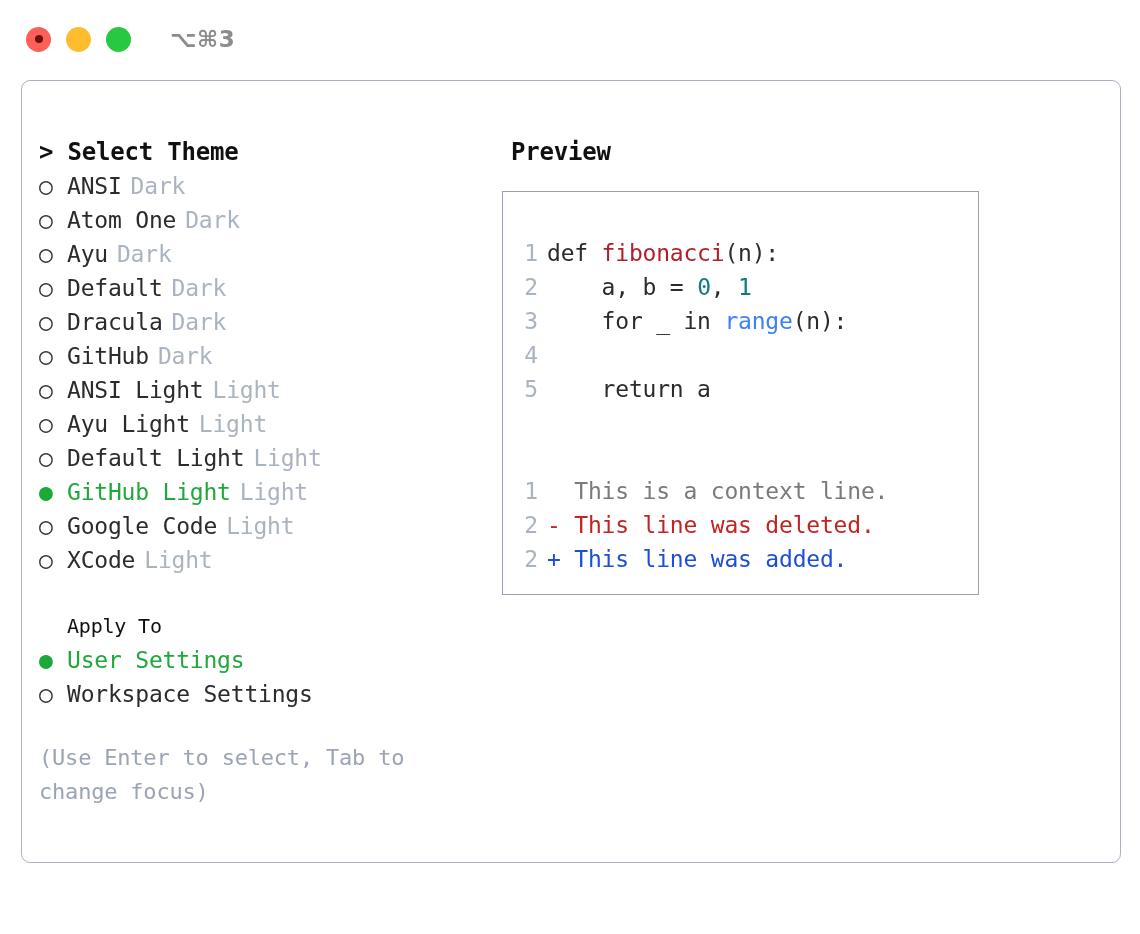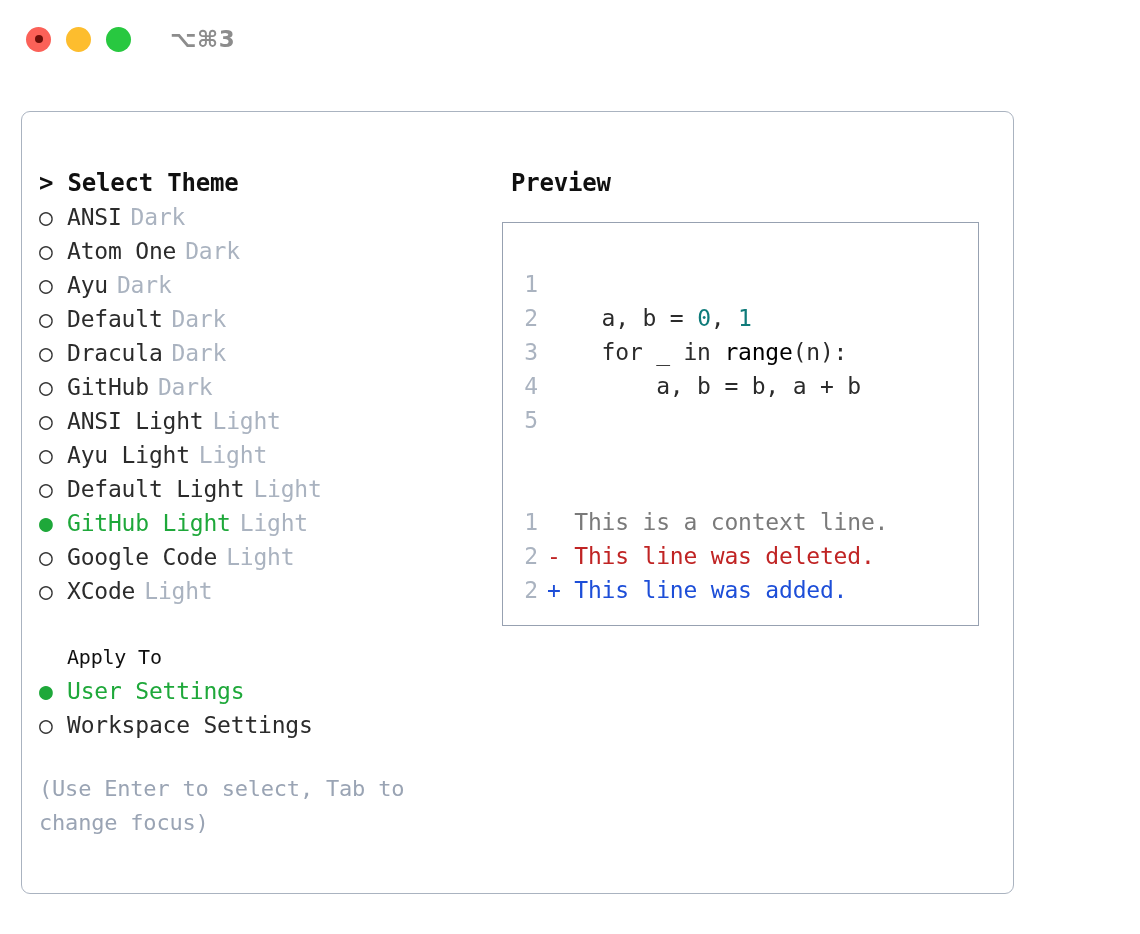--- a/index.html
+++ b/index.html
@@ -61,22 +61,22 @@
     font-weight: 600;
     color: #8c8c8c;
     letter-spacing: 0.5px;
     font-family: "DejaVu Sans", "Liberation Sans", sans-serif;
   }
 
   
   #panel {
     position: absolute;
     left: 21px;
-    top: 111px;
-    width: 993px;
+    top: 80px;
+    width: 1100px;
     height: 783px;
     box-sizing: border-box;
     border: 1.6px solid #aab3c0;
     border-radius: 9px;
     background: #ffffff;
   }
 
   #panel-inner {
     position: absolute;
     left: 0; top: 0;
@@ -182,21 +182,21 @@
     text-align: right;
     color: #aab3c0;
     padding-right: 9px;
     box-sizing: border-box;
   }
   .code-text { color: #2b2b2b; }
 
   .tok-def   { color: #2b2b2b; }
   .tok-fn    { color: #b31d28; }
   .tok-num   { color: #0f7b7a; }
-  .tok-built { color: #000000; text-align: right; }
+  .tok-built { color: #3b82f6; text-align: right; }
   .tok-plain { color: #2b2b2b; }
 
   .blank-line { height: 34px; }
 
   .diff-ctx  { color: #7a7a7a; }
   .diff-del  { color: #c02424; }
   .diff-add  { color: #1d4ed8; }
 
   
   [data-name] { box-sizing: border-box; }
@@ -246,25 +246,25 @@
             <div class="opt-row" data-name="apply-to-option-workspace-settings"><span class="marker" data-name="radio-unselected-icon">○</span><span class="opt-label" data-name="apply-to-option-label">Workspace Settings</span></div>
           </div>
 
         <div id="hint" data-name="keyboard-hint-text">(Use Enter to select, Tab to change focus)</div>
       </div>
 
       <div id="right-col" data-name="preview-column">
         <div id="preview-title" data-name="preview-header">Preview</div>
         <div id="preview-box" data-name="preview-box">
           <div id="code-block" data-name="code-sample">
-              <div class="code-line" data-name="code-line"><span class="lineno" data-name="line-number">1</span></div>
+              <div class="code-line" data-name="code-line"><span class="lineno" data-name="line-number">1</span><span class="code-text" data-name="code-line-text"><span class="tok-def" data-name="code-token">def </span><span class="tok-fn" data-name="code-token">fibonacci</span><span class="tok-plain" data-name="code-token">(n):</span></span></div>
               <div class="code-line" data-name="code-line"><span class="lineno" data-name="line-number">2</span><span class="code-text" data-name="code-line-text"><span class="tok-plain" data-name="code-token">    a, b = </span><span class="tok-num" data-name="code-token">0</span><span class="tok-plain" data-name="code-token">, </span><span class="tok-num" data-name="code-token">1</span></span></div>
               <div class="code-line" data-name="code-line"><span class="lineno" data-name="line-number">3</span><span class="code-text" data-name="code-line-text"><span class="tok-plain" data-name="code-token">    for _ in </span><span class="tok-built" data-name="code-token">range</span><span class="tok-plain" data-name="code-token">(n):</span></span></div>
-              <div class="code-line" data-name="code-line"><span class="lineno" data-name="line-number">4</span><span class="code-text" data-name="code-line-text"><span class="tok-plain" data-name="code-token">        a, b = b, a + b</span></span></div>
-              <div class="code-line" data-name="code-line"><span class="lineno" data-name="line-number">5</span></div>
+              <div class="code-line" data-name="code-line"><span class="lineno" data-name="line-number">4</span></div>
+              <div class="code-line" data-name="code-line"><span class="lineno" data-name="line-number">5</span><span class="code-text" data-name="code-line-text"><span class="tok-plain" data-name="code-token">    return a</span></span></div>
             </div>
           <div class="blank-line" data-name="spacer"></div>
           <div class="blank-line" data-name="spacer"></div>
           <div id="diff-block" data-name="diff-sample">
               <div class="code-line" data-name="diff-line"><span class="lineno" data-name="line-number">1</span><span class="diff-ctx" data-name="diff-line-text">  This is a context line.</span></div>
               <div class="code-line" data-name="diff-line"><span class="lineno" data-name="line-number">2</span><span class="diff-del" data-name="diff-line-text">- This line was deleted.</span></div>
               <div class="code-line" data-name="diff-line"><span class="lineno" data-name="line-number">2</span><span class="diff-add" data-name="diff-line-text">+ This line was added.</span></div>
             </div>
         </div>
       </div>

